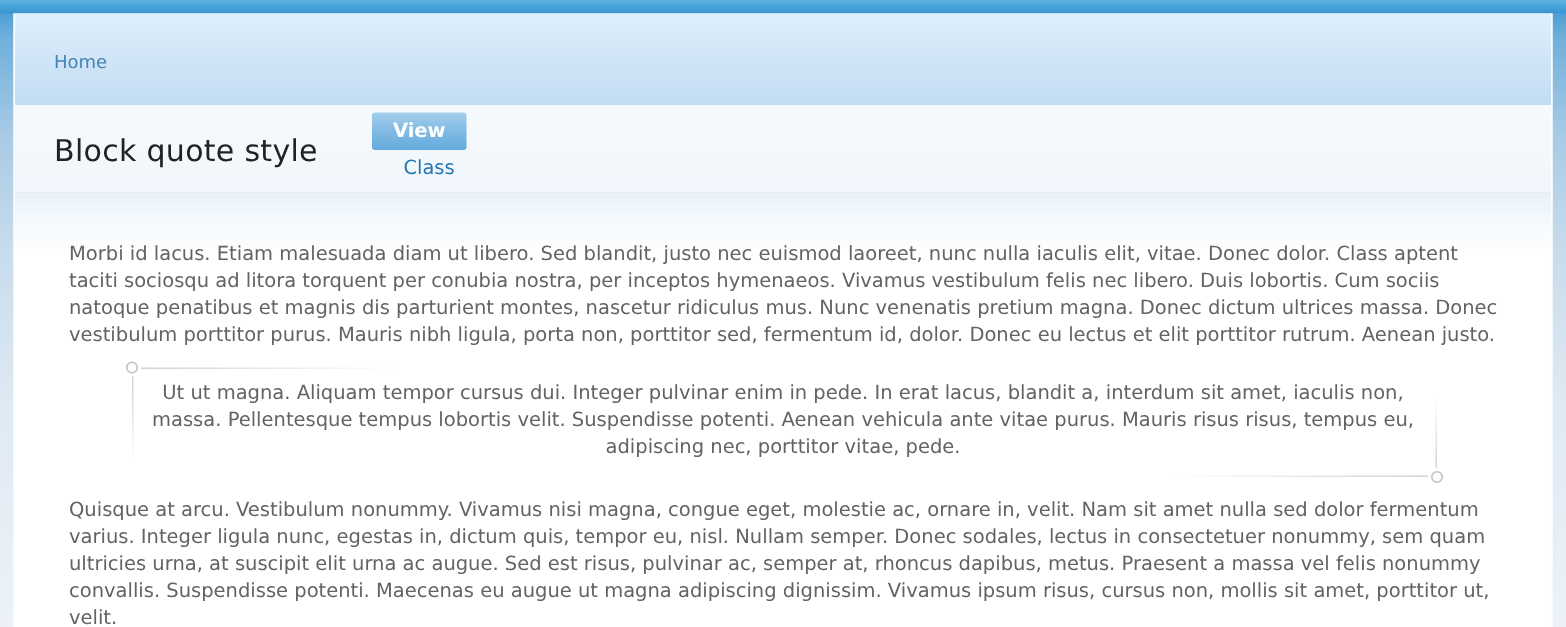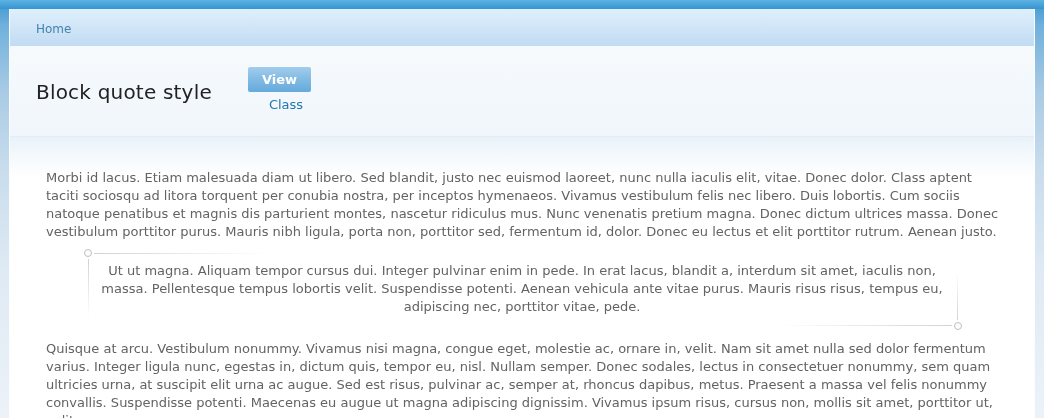--- a/index.html
+++ b/index.html
@@ -13,30 +13,30 @@
     height: 9px; width: 1044px;
     background: linear-gradient(180deg, #5fb2e2 0%, #46a2d8 55%, #3794d0 100%);
   }
   .page {
     margin: 0 9px; width: 1024px; height: 409px;
     border-left: 1px solid #fbfdfe; border-right: 1px solid #fbfdfe;
     background: #ffffff;
   }
   
   .breadcrumb-bar {
-    height: 29px; line-height: 29px; padding: 4px 26px;
+    height: 29px; line-height: 29px; padding: 16px 26px;
     background: linear-gradient(180deg, #def0fc 0%, #cfe4f6 55%, #c2dcf3 100%);
     border-bottom: 1px solid #f3f9fd;
   }
   .breadcrumb-link {
     color: #4284b4; font-size: 12px; text-decoration: none; cursor: pointer;
   }
   
   .header {
-    height: 57px; padding: 16px 26px;
+    height: 57px; padding: 0 26px;
     display: flex; align-items: center;
     background: linear-gradient(180deg, #f6fafd 0%, #f0f6fb 100%);
     border-bottom: 1px solid #e3edf5;
   }
   .page-title {
     margin: 0; font-size: 20px; font-weight: normal; color: #222222;
     letter-spacing: 0.2px;
   }
   .tabs { display: flex; align-items: flex-start; margin-left: 36px; flex-direction: column; }
   .tab {

